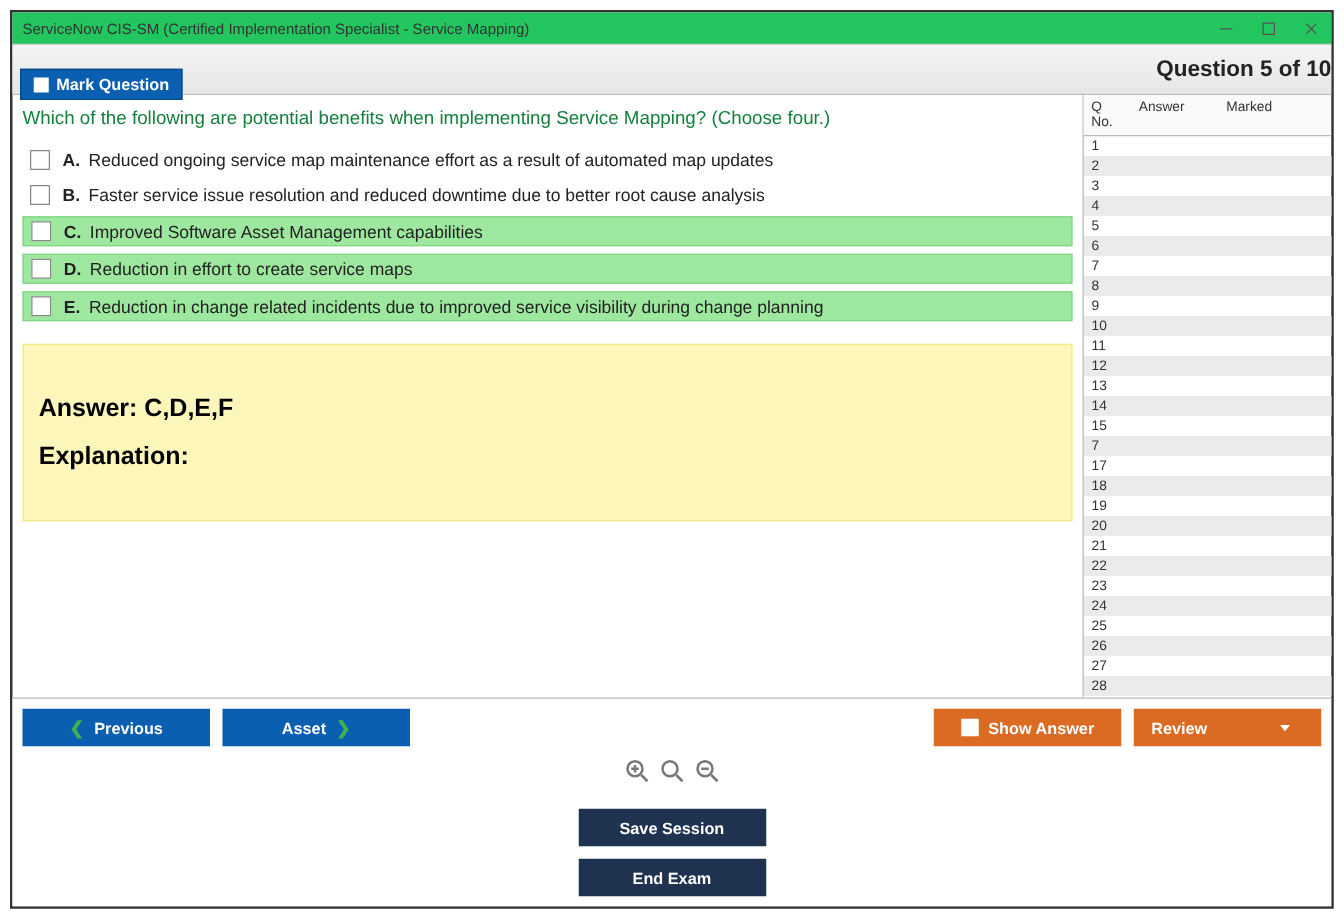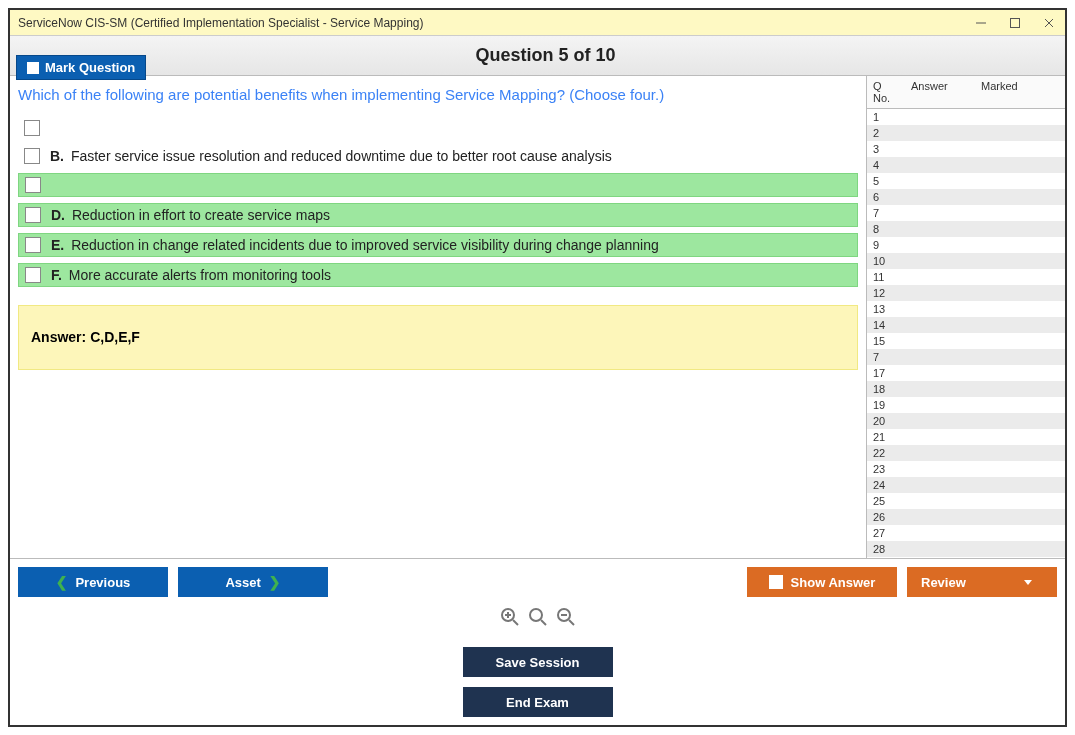--- a/index.html
+++ b/index.html
@@ -14,21 +14,21 @@
     width: 1059px;
     height: 719px;
     border: 2px solid #333;
     background: #fff;
     display: flex;
     flex-direction: column;
     position: relative;
   }
   .titlebar {
     height: 26px;
-    background: #fef9c3;
+    background: #22c55e;
     border-bottom: 1px solid #ccc;
     display: flex;
     align-items: center;
     padding: 0 8px;
     font-size: 12px;
     color: #333;
   }
   .titlebar-text { flex: 1; }
   .titlebar-controls { display: flex; gap: 18px; color: #888; }
   .titlebar-controls span { cursor: default; display:inline-flex; align-items:center; justify-content:center; width:16px; height:16px;}
@@ -51,39 +51,39 @@
     display: flex;
     align-items: center;
     gap: 6px;
     cursor: pointer;
     margin-top: 24px;
   }
   .mark-btn .box { width: 12px; height: 12px; background: #fff; }
   .header-title {
     position: absolute;
     left: 16px; right: 0;
-    text-align: center;
+    text-align: right;
     font-weight: bold;
     font-size: 18px;
     pointer-events: none;
     color: #222;
   }
   .body {
     flex: 1;
     display: flex;
     overflow: hidden;
   }
   .main {
     flex: 1;
     padding: 10px 8px;
     overflow: auto;
   }
   .question-text {
     font-size: 15px;
-    color: #3b82f6;
+    color: #15803d;
     margin-bottom: 14px;
   }
   .options { }
   .option {
     display: flex;
     align-items: center;
     gap: 10px;
     padding: 3px 6px;
     margin-bottom: 6px;
     font-size: 14px;
@@ -96,23 +96,23 @@
   .checkbox {
     width: 16px; height: 16px;
     border: 1px solid #888;
     background: #fff;
     flex-shrink: 0;
   }
   .option .letter { font-weight: bold; margin-right: 3px; }
   .answer-box {
     background: #fdf6ba;
     border: 1px solid #f1e983;
-    padding: 18px 12px;
+    padding: 32px 12px;
     margin-top: 18px;
-    font-size: 14px;
+    font-size: 20px;
     line-height: 1.9;
   }
   .answer-box .ans-label, .answer-box .exp-label { font-weight: bold; }
   .side {
     width: 199px;
     border-left: 1px solid #bbb;
     display: flex;
     flex-direction: column;
     font-size: 12px;
   }
@@ -226,46 +226,47 @@
     </button>
     <div class="header-title">Question 5 of 10</div>
   </div>
 
   <div class="body">
     <div class="main">
       <div class="question-text">Which of the following are potential benefits when implementing Service Mapping? (Choose four.)</div>
       <div class="options" id="options">
           <div class="option">
             <span class="checkbox"></span>
+            <span><span class="letter">A. </span>Reduced ongoing service map maintenance effort as a result of automated map updates</span>
           </div>
           <div class="option">
             <span class="checkbox"></span>
             <span><span class="letter">B. </span>Faster service issue resolution and reduced downtime due to better root cause analysis</span>
           </div>
           <div class="option correct">
             <span class="checkbox"></span>
+            <span><span class="letter">C. </span>Improved Software Asset Management capabilities</span>
           </div>
           <div class="option correct">
             <span class="checkbox"></span>
             <span><span class="letter">D. </span>Reduction in effort to create service maps</span>
           </div>
           <div class="option correct">
             <span class="checkbox"></span>
             <span><span class="letter">E. </span>Reduction in change related incidents due to improved service visibility during change planning</span>
-          </div>
-          <div class="option correct">
-            <span class="checkbox"></span>
-            <span><span class="letter">F. </span>More accurate alerts from monitoring tools</span>
           </div>
         </div>
 
       <div class="answer-box">
         <div>
           <span class="ans-label">Answer:</span>
           <span class="ans-label">C,D,E,F</span>
+        </div>
+        <div>
+          <span class="exp-label">Explanation:</span>
         </div>
       </div>
     </div>
 
     <div class="side">
       <div class="side-header">
         <div class="col-qno">Q No.</div>
         <div class="col-ans">Answer</div>
         <div class="col-mark">Marked</div>
       </div>

